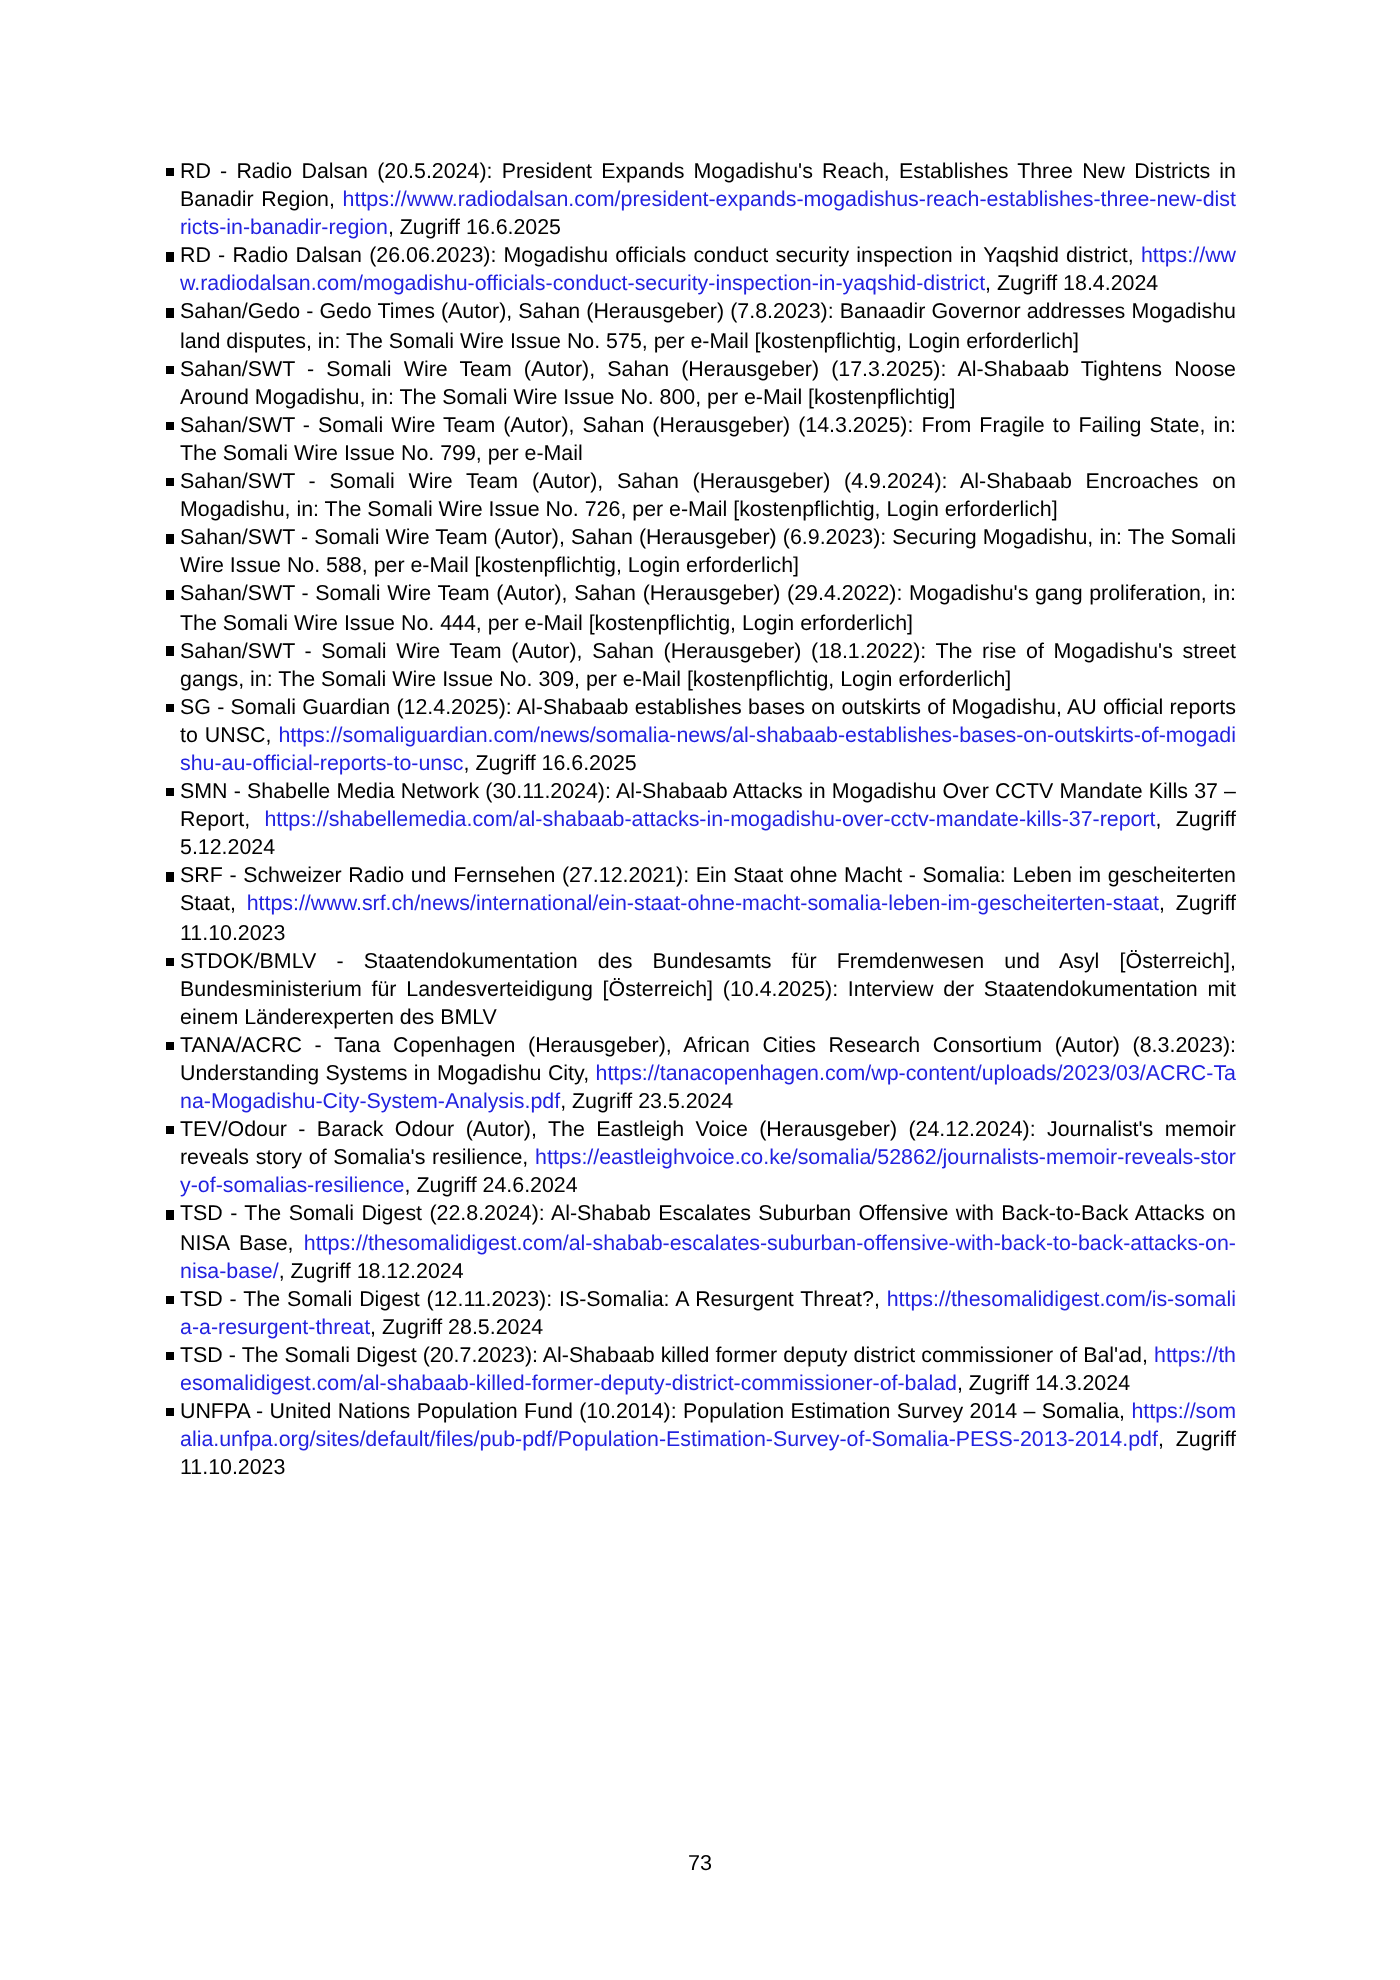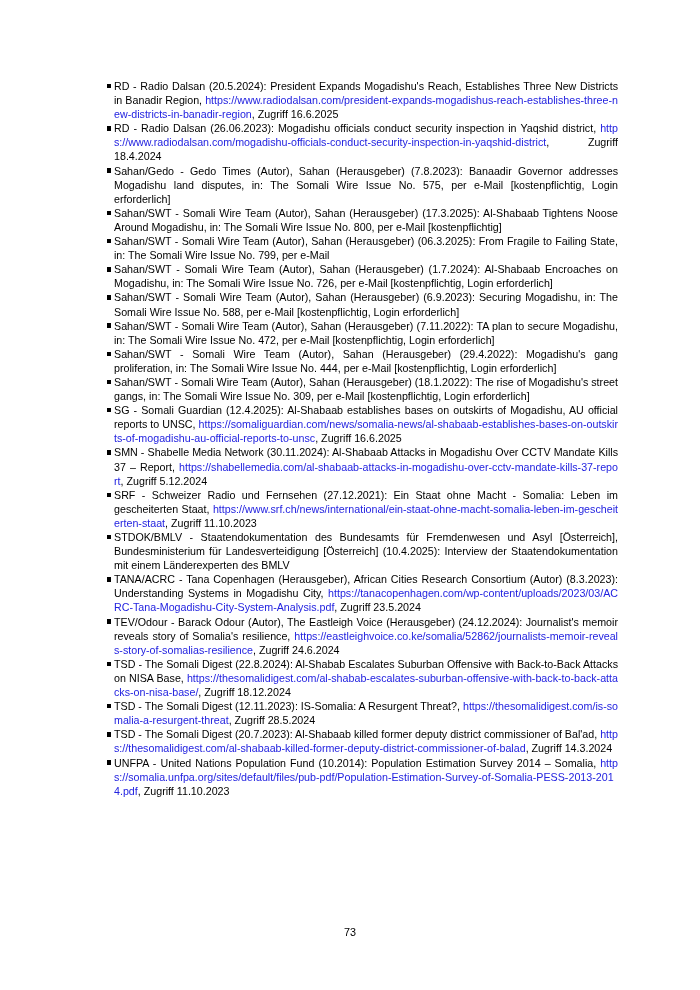--- a/index.html
+++ b/index.html
@@ -39,21 +39,21 @@
     margin: 0;
   }
   .bullet {
     position: absolute;
     left: -7px;
     top: 4.9px;
     width: 4.4px;
     height: 4.4px;
     background: #000000;
   }
-  .ref-item { padding-left: 0; margin-left: 25px; }
+  .ref-item { padding-left: 0; margin-left: 1px; }
   .ref-link {
     color: var(--link-color, #2222e0);
     text-decoration: none;
     word-break: break-all;
     cursor: pointer;
   }
   .page-number {
     position: absolute;
     top: 925px;
     left: 0;
@@ -66,24 +66,23 @@
 </style>
 </head>
 <body>
 
 <div class="page">
   <ul class="ref-list">
       <li class="ref-item"><span class="bullet"></span><span class="ref-text"><span>RD - Radio Dalsan (20.5.2024): President Expands Mogadishu's Reach, Establishes Three New Districts in Banadir Region, </span><a class="ref-link">https://www.radiodalsan.com/president-expands-mogadishus-reach-establishes-three-new-districts-in-banadir-region</a><span>, Zugriff 16.6.2025</span></span></li>
       <li class="ref-item"><span class="bullet"></span><span class="ref-text"><span>RD - Radio Dalsan (26.06.2023): Mogadishu officials conduct security inspection in Yaqshid district, </span><a class="ref-link">https://www.radiodalsan.com/mogadishu-officials-conduct-security-inspection-in-yaqshid-district</a><span>, Zugriff 18.4.2024</span></span></li>
       <li class="ref-item"><span class="bullet"></span><span class="ref-text"><span>Sahan/Gedo - Gedo Times (Autor), Sahan (Herausgeber) (7.8.2023): Banaadir Governor addresses Mogadishu land disputes, in: The Somali Wire Issue No. 575, per e-Mail [kostenpflichtig, Login erforderlich]</span></span></li>
       <li class="ref-item"><span class="bullet"></span><span class="ref-text"><span>Sahan/SWT - Somali Wire Team (Autor), Sahan (Herausgeber) (17.3.2025): Al-Shabaab Tightens Noose Around Mogadishu, in: The Somali Wire Issue No. 800, per e-Mail [kostenpflichtig]</span></span></li>
-      <li class="ref-item"><span class="bullet"></span><span class="ref-text"><span>Sahan/SWT - Somali Wire Team (Autor), Sahan (Herausgeber) (06.3.2025): From Fragile to Failing State, in: The Somali Wire Issue No. 799, per e-Mail</span></span></li>
-      <li class="ref-item"><span class="bullet"></span><span class="ref-text"><span>Sahan/SWT - Somali Wire Team (Autor), Sahan (Herausgeber) (1.7.2024): Al-Shabaab Encroaches on Mogadishu, in: The Somali Wire Issue No. 726, per e-Mail [kostenpflichtig, Login erforderlich]</span></span></li>
+      <li class="ref-item"><span class="bullet"></span><span class="ref-text"><span>Sahan/SWT - Somali Wire Team (Autor), Sahan (Herausgeber) (14.3.2025): From Fragile to Failing State, in: The Somali Wire Issue No. 799, per e-Mail</span></span></li>
+      <li class="ref-item"><span class="bullet"></span><span class="ref-text"><span>Sahan/SWT - Somali Wire Team (Autor), Sahan (Herausgeber) (4.9.2024): Al-Shabaab Encroaches on Mogadishu, in: The Somali Wire Issue No. 726, per e-Mail [kostenpflichtig, Login erforderlich]</span></span></li>
       <li class="ref-item"><span class="bullet"></span><span class="ref-text"><span>Sahan/SWT - Somali Wire Team (Autor), Sahan (Herausgeber) (6.9.2023): Securing Mogadishu, in: The Somali Wire Issue No. 588, per e-Mail [kostenpflichtig, Login erforderlich]</span></span></li>
-      <li class="ref-item"><span class="bullet"></span><span class="ref-text"><span>Sahan/SWT - Somali Wire Team (Autor), Sahan (Herausgeber) (7.11.2022): TA plan to secure Mogadishu, in: The Somali Wire Issue No. 472, per e-Mail [kostenpflichtig, Login erforderlich]</span></span></li>
       <li class="ref-item"><span class="bullet"></span><span class="ref-text"><span>Sahan/SWT - Somali Wire Team (Autor), Sahan (Herausgeber) (29.4.2022): Mogadishu's gang proliferation, in: The Somali Wire Issue No. 444, per e-Mail [kostenpflichtig, Login erforderlich]</span></span></li>
       <li class="ref-item"><span class="bullet"></span><span class="ref-text"><span>Sahan/SWT - Somali Wire Team (Autor), Sahan (Herausgeber) (18.1.2022): The rise of Mogadishu's street gangs, in: The Somali Wire Issue No. 309, per e-Mail [kostenpflichtig, Login erforderlich]</span></span></li>
       <li class="ref-item"><span class="bullet"></span><span class="ref-text"><span>SG - Somali Guardian (12.4.2025): Al-Shabaab establishes bases on outskirts of Mogadishu, AU official reports to UNSC, </span><a class="ref-link">https://somaliguardian.com/news/somalia-news/al-shabaab-establishes-bases-on-outskirts-of-mogadishu-au-official-reports-to-unsc</a><span>, Zugriff 16.6.2025</span></span></li>
       <li class="ref-item"><span class="bullet"></span><span class="ref-text"><span>SMN - Shabelle Media Network (30.11.2024): Al-Shabaab Attacks in Mogadishu Over CCTV Mandate Kills 37 – Report, </span><a class="ref-link">https://shabellemedia.com/al-shabaab-attacks-in-mogadishu-over-cctv-mandate-kills-37-report</a><span>, Zugriff 5.12.2024</span></span></li>
       <li class="ref-item"><span class="bullet"></span><span class="ref-text"><span>SRF - Schweizer Radio und Fernsehen (27.12.2021): Ein Staat ohne Macht - Somalia: Leben im gescheiterten Staat, </span><a class="ref-link">https://www.srf.ch/news/international/ein-staat-ohne-macht-somalia-leben-im-gescheiterten-staat</a><span>, Zugriff 11.10.2023</span></span></li>
       <li class="ref-item"><span class="bullet"></span><span class="ref-text"><span>STDOK/BMLV - Staatendokumentation des Bundesamts für Fremdenwesen und Asyl [Österreich], Bundesministerium für Landesverteidigung [Österreich] (10.4.2025): Interview der Staatendokumentation mit einem Länderexperten des BMLV</span></span></li>
       <li class="ref-item"><span class="bullet"></span><span class="ref-text"><span>TANA/ACRC - Tana Copenhagen (Herausgeber), African Cities Research Consortium (Autor) (8.3.2023): Understanding Systems in Mogadishu City, </span><a class="ref-link">https://tanacopenhagen.com/wp-content/uploads/2023/03/ACRC-Tana-Mogadishu-City-System-Analysis.pdf</a><span>, Zugriff 23.5.2024</span></span></li>
       <li class="ref-item"><span class="bullet"></span><span class="ref-text"><span>TEV/Odour - Barack Odour (Autor), The Eastleigh Voice (Herausgeber) (24.12.2024): Journalist's memoir reveals story of Somalia's resilience, </span><a class="ref-link">https://eastleighvoice.co.ke/somalia/52862/journalists-memoir-reveals-story-of-somalias-resilience</a><span>, Zugriff 24.6.2024</span></span></li>
       <li class="ref-item"><span class="bullet"></span><span class="ref-text"><span>TSD - The Somali Digest (22.8.2024): Al-Shabab Escalates Suburban Offensive with Back-to-Back Attacks on NISA Base, </span><a class="ref-link">https://thesomalidigest.com/al-shabab-escalates-suburban-offensive-with-back-to-back-attacks-on-nisa-base/</a><span>, Zugriff 18.12.2024</span></span></li>
       <li class="ref-item"><span class="bullet"></span><span class="ref-text"><span>TSD - The Somali Digest (12.11.2023): IS-Somalia: A Resurgent Threat?, </span><a class="ref-link">https://thesomalidigest.com/is-somalia-a-resurgent-threat</a><span>, Zugriff 28.5.2024</span></span></li>

